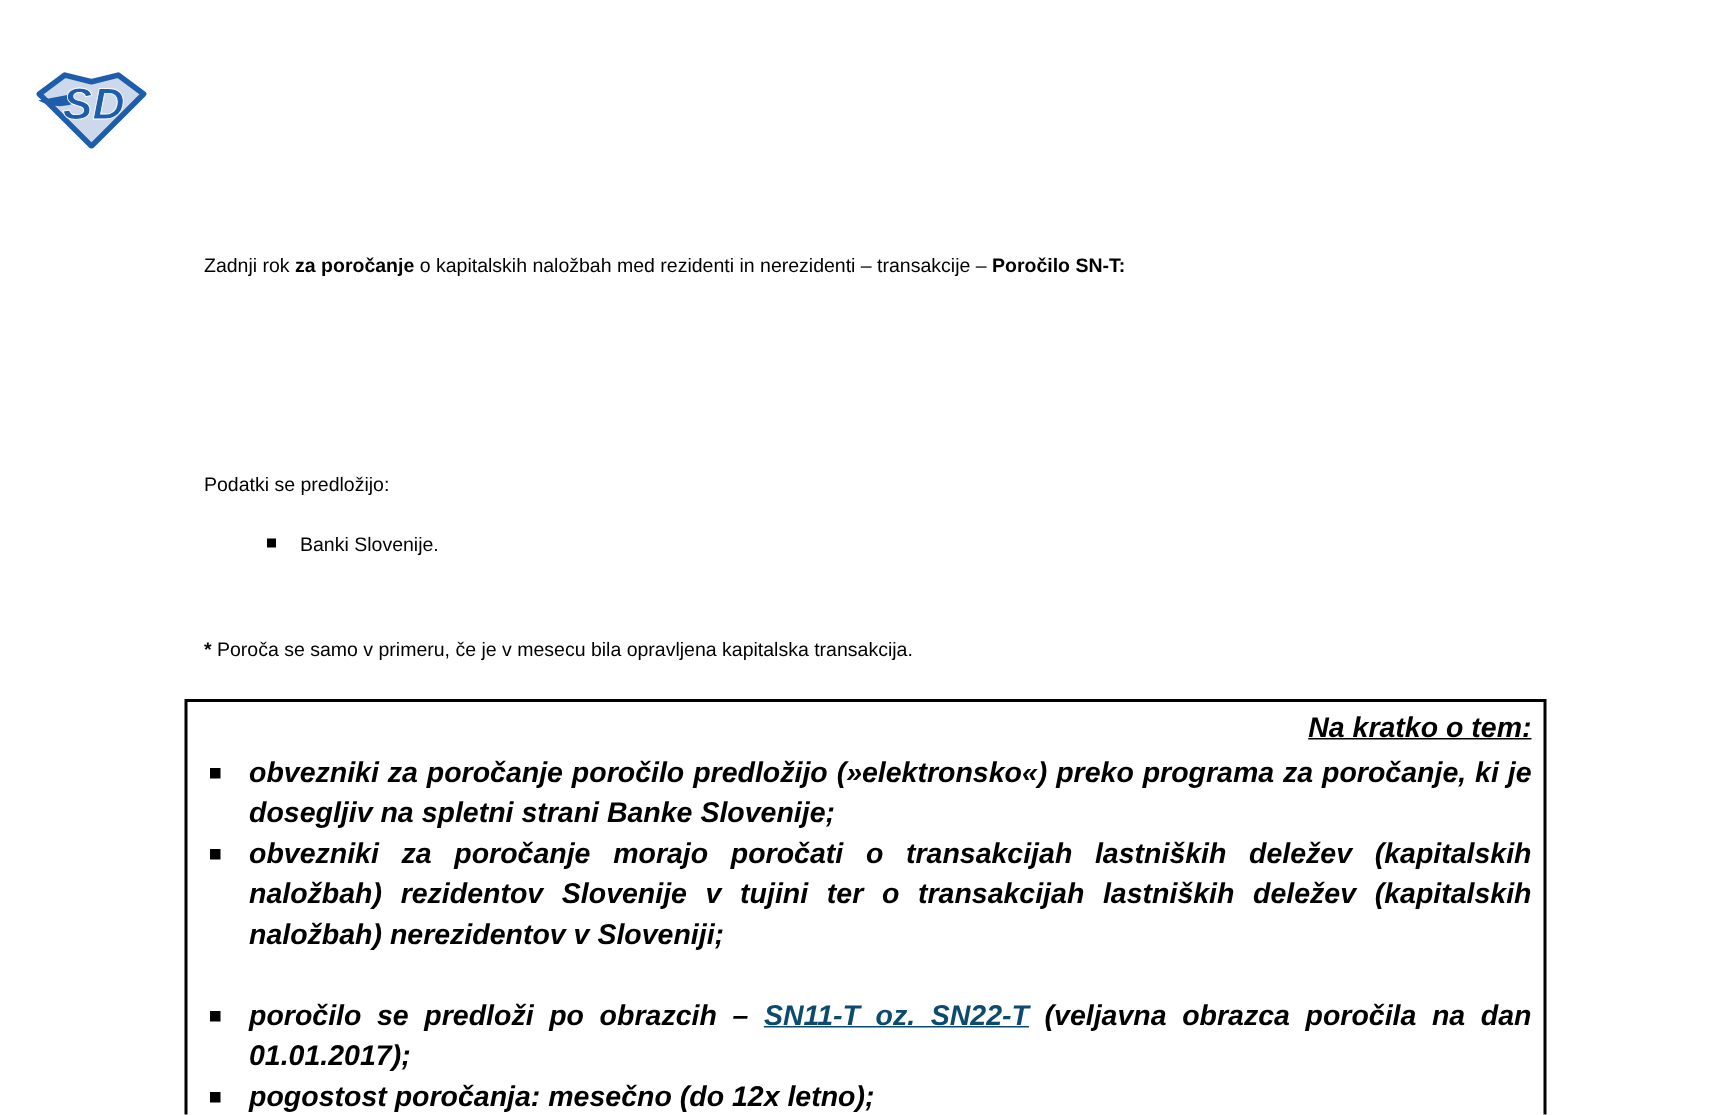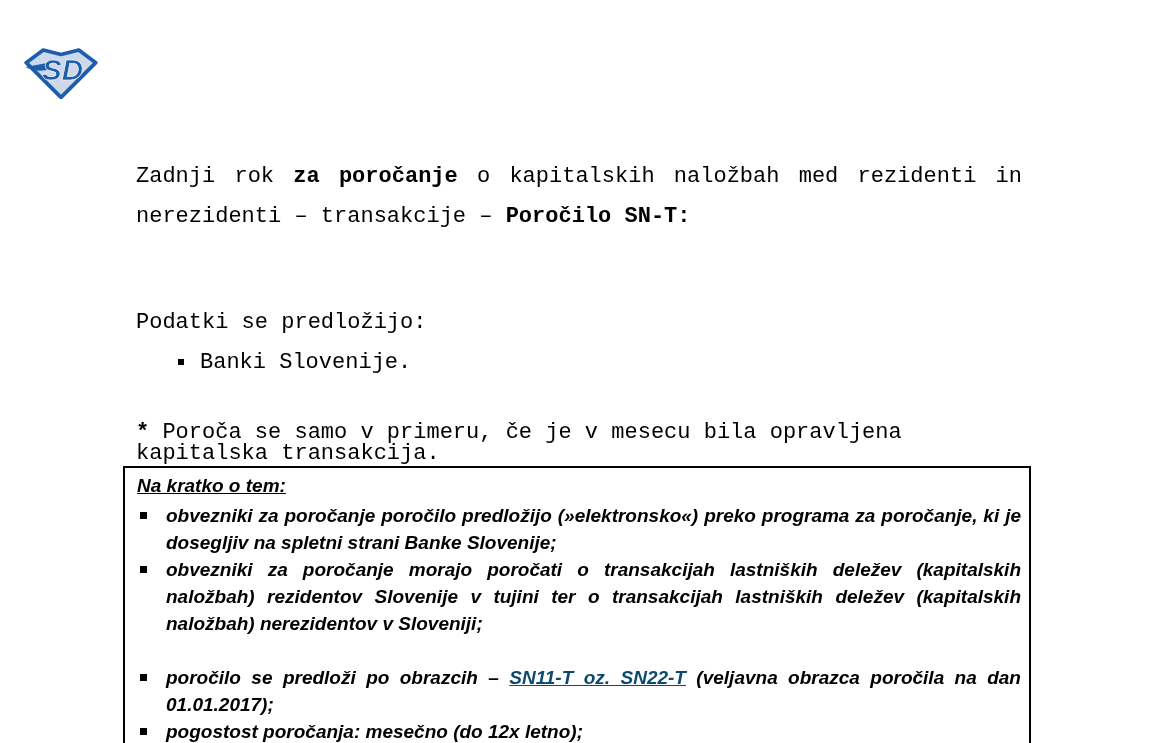--- a/index.html
+++ b/index.html
@@ -3,34 +3,34 @@
 <meta charset="utf-8">
 <style>
   html,body{margin:0;padding:0;}
   body{
     width:1157px;height:743px;overflow:hidden;background:#ffffff;
     font-family:"Liberation Sans","DejaVu Sans",sans-serif;
     color:#000;position:relative;
   }
   .page{position:absolute;inset:0;padding-left:37px;}
   .logo{position:absolute;left:24px;top:47px;width:74px;height:52px;}
-  .block{position:absolute;left:136px;width:886px;font-size:22px;font-family:Liberation Mono, monospace;}
+  .block{position:absolute;left:136px;width:886px;font-size:13px;}
   .intro{top:157px;line-height:40px;text-align:justify;margin:0;}
   .plain{margin:0;line-height:21px;}
   .li{position:relative;}
   .main-li{padding-left:27px;line-height:21px;}
   .main-li .sq{position:absolute;left:5px;top:7px;}
   .sq{display:inline-block;width:6px;height:6px;background:#000;}
   .b{font-weight:bold;}
   .info-box{
     position:absolute;left:123px;top:466px;width:884px;height:320px;
     border:2px solid #000;padding:7px 8px 10px 12px;
     font-size:19px;font-weight:bold;font-style:italic;
   }
-  .box-title{line-height:22px;text-decoration:underline;margin:0 0 5px 0;}
+  .box-title{line-height:22px;text-decoration:underline;margin:0 0 5px 0;text-align:right;}
   .box-li{padding-left:29px;line-height:27px;text-align:justify;}
   .box-li .sq{position:absolute;left:3px;top:10px;width:7px;height:7px;}
   .spacer{height:27px;}
   .doc-link{text-decoration:underline;cursor:pointer;}
 </style>
 </head>
 <body>
 
 <div class="page">
 

